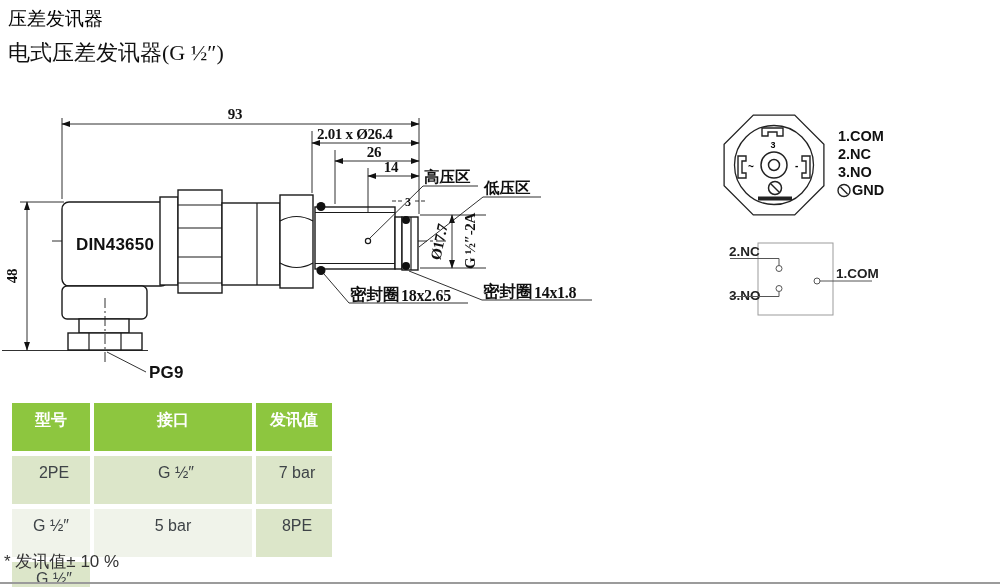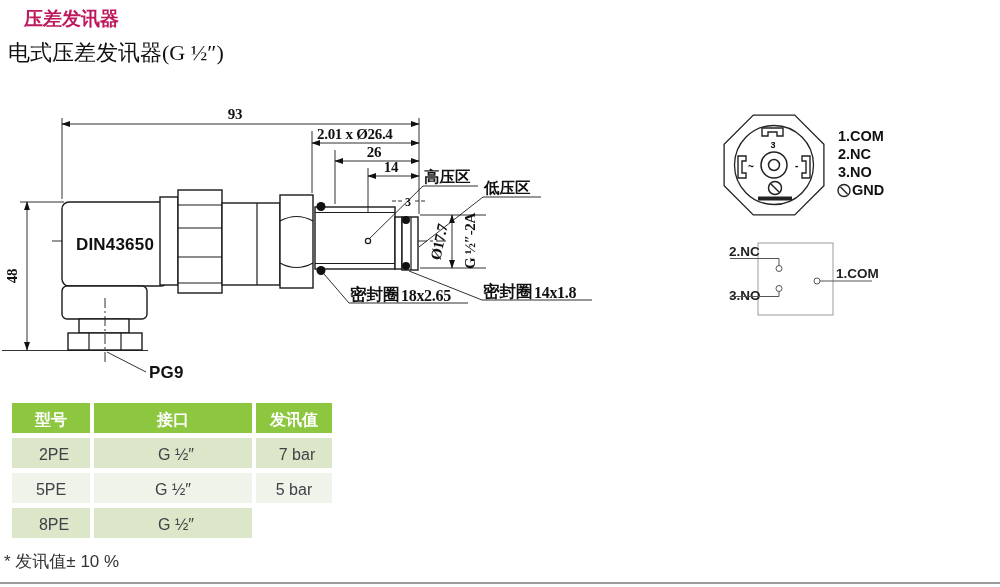--- a/index.html
+++ b/index.html
@@ -2,21 +2,21 @@
 <html style="--hdr: #8dc63f; --rowOdd: #dce6c9; --rowEven: #f0f3ea;"><head>
 <meta charset="utf-8">
 <style>
   html,body{margin:0;padding:0;}
   body{
     width:1000px;height:587px;position:relative;background:#ffffff;
     font-family:"Liberation Sans",sans-serif;color:#1a1a1a;overflow:hidden;
   }
   .abs{position:absolute;}
   
-  .page-title{left:24px;top:6px;font-size:19px;font-weight:700;color:#be185d;}
+  .page-title{left:8px;top:6px;font-size:19px;font-weight:400;color:#000000;}
   .page-subtitle{left:8px;top:38px;font-size:22px;font-weight:400;color:#111;font-family:Liberation Serif, serif;}
   
   #drawing{left:0;top:0;}
   .dev{fill:#ffffff;stroke:#1a1a1a;stroke-width:1.4;}
   .ln{stroke:#1a1a1a;stroke-width:1.2;fill:none;}
   .thin{stroke:#1a1a1a;stroke-width:0.9;fill:none;}
   .dimln{stroke:#1a1a1a;stroke-width:0.9;fill:none;}
   .dim{font-family:"Liberation Serif",serif;font-weight:700;font-size:15px;fill:#111;letter-spacing:-0.3px;}
   .dim-sm{font-family:"Liberation Serif",serif;font-weight:700;font-size:12px;fill:#111;}
   .cjk{font-weight:700;font-size:15.5px;fill:#111;}
@@ -24,21 +24,21 @@
   .pinlbl{font-weight:600;font-size:14.5px;fill:#111;}
   .schlbl{font-weight:600;font-size:13.5px;fill:#222;}
   .sch{stroke:#9b9b9b;stroke-width:1;fill:none;}
   .schln{stroke:#555;stroke-width:1;fill:none;}
   
   .spec-table{
     left:12px;top:403px;display:grid;
     grid-template-columns:78px 158px 76px;
     column-gap:4px;row-gap:5px;
   }
-  .cell{height:30px;line-height:34px;text-align:center;font-size:16px;color:#3e4347;}
+  .cell{height:48px;line-height:34px;text-align:center;font-size:16px;color:#3e4347;}
   .cell.th{background:var(--hdr);color:#ffffff;font-weight:700;}
   .cell.r-odd{background:var(--rowOdd);padding-left:6px;}
   .cell.r-even{background:var(--rowEven);}
   .footnote{left:4px;top:550px;font-size:17px;color:#333;}
   .bottom-rule{left:0;top:582px;width:1000px;height:1.5px;background:#9b9b9b;}
 </style>
 </head>
 <body>
 
 <div class="abs page-title">压差发讯器</div>
@@ -193,21 +193,20 @@
 
 <div class="abs spec-table">
   <div class="cell th">型号</div>
   <div class="cell th">接口</div>
   <div class="cell th">发讯值</div>
 
   <div class="cell r-odd">2PE</div>
   <div class="cell r-odd">G ½″</div>
   <div class="cell r-odd">7 bar</div>
 
-  <div class="cell r-even">5PE</div>
   <div class="cell r-even">G ½″</div>
   <div class="cell r-even">5 bar</div>
 
   <div class="cell r-odd">8PE</div>
   <div class="cell r-odd">G ½″</div>
 </div>
 
 <div class="abs footnote">* 发讯值± 10 %</div>
 <div class="abs bottom-rule"></div>
 

